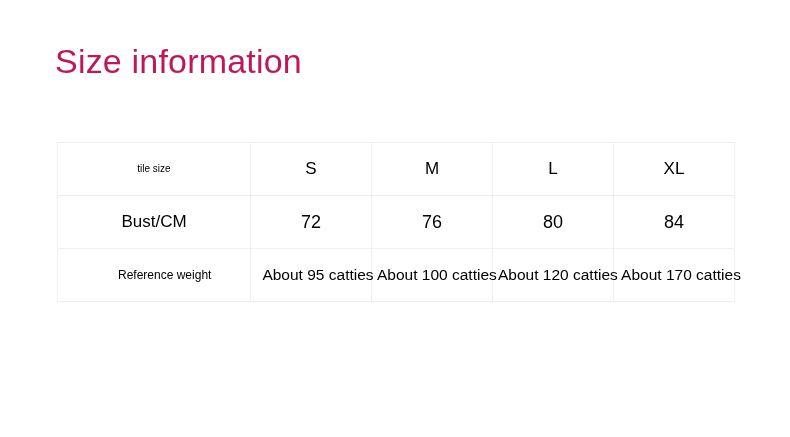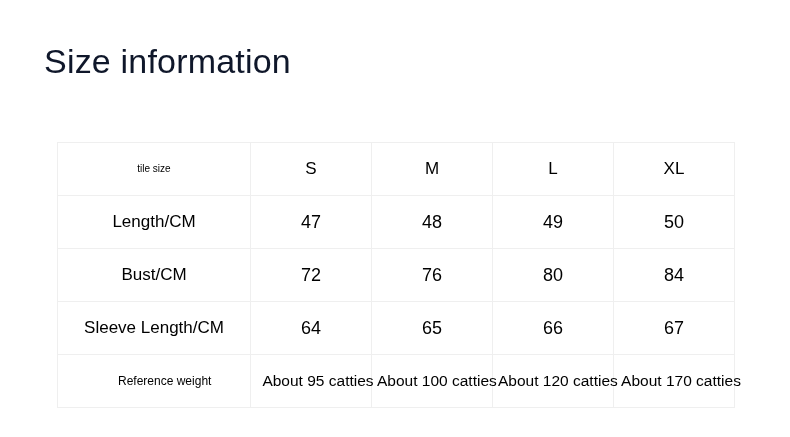--- a/index.html
+++ b/index.html
@@ -11,26 +11,26 @@
     width: 790px;
     height: 437px;
     font-family: "Liberation Sans", sans-serif;
     color: #000000;
     overflow: hidden;
     position: relative;
   }
 
   #page-title {
     position: absolute;
-    left: 44px;
+    left: 55px;
     top: 38px;
     font-size: 34px;
     font-weight: 400;
     letter-spacing: 0.2px;
-    color: #0f172a;
+    color: #be185d;
     line-height: 46px;
     white-space: nowrap;
   }
 
   #size-table {
     position: absolute;
     left: 57px;
     top: 142px;
     width: 676px;
     border-collapse: collapse;
@@ -113,43 +113,29 @@
   </colgroup>
   <tbody>
     <tr>
       <td class="label-cell head">tile size</td>
       <td class="head-cell">S</td>
       <td class="head-cell">M</td>
       <td class="head-cell">L</td>
       <td class="head-cell">XL</td>
     </tr>
 
-    <tr class="row-length">
-      <td class="label-cell">Length/CM</td>
-      <td class="val-cell">47</td>
-      <td class="val-cell">48</td>
-      <td class="val-cell">49</td>
-      <td class="val-cell">50</td>
-    </tr>
 
     <tr class="row-bust">
       <td class="label-cell">Bust/CM</td>
       <td class="val-cell">72</td>
       <td class="val-cell">76</td>
       <td class="val-cell">80</td>
       <td class="val-cell">84</td>
     </tr>
 
-    <tr class="row-sleeve">
-      <td class="label-cell" style="width:110px">Sleeve Length/CM</td>
-      <td class="val-cell">64</td>
-      <td class="val-cell">65</td>
-      <td class="val-cell">66</td>
-      <td class="val-cell">67</td>
-    </tr>
 
     <tr class="row-weight">
       <td class="label-cell">
         <span style="display:inline-block;width:72px;">Reference weight</span>
       </td>
       <td class="val-cell">
         <span class="txt">About 95 catties</span>
       </td>
       <td class="val-cell wrap2">
         <span class="txt">About 100 catties</span>

